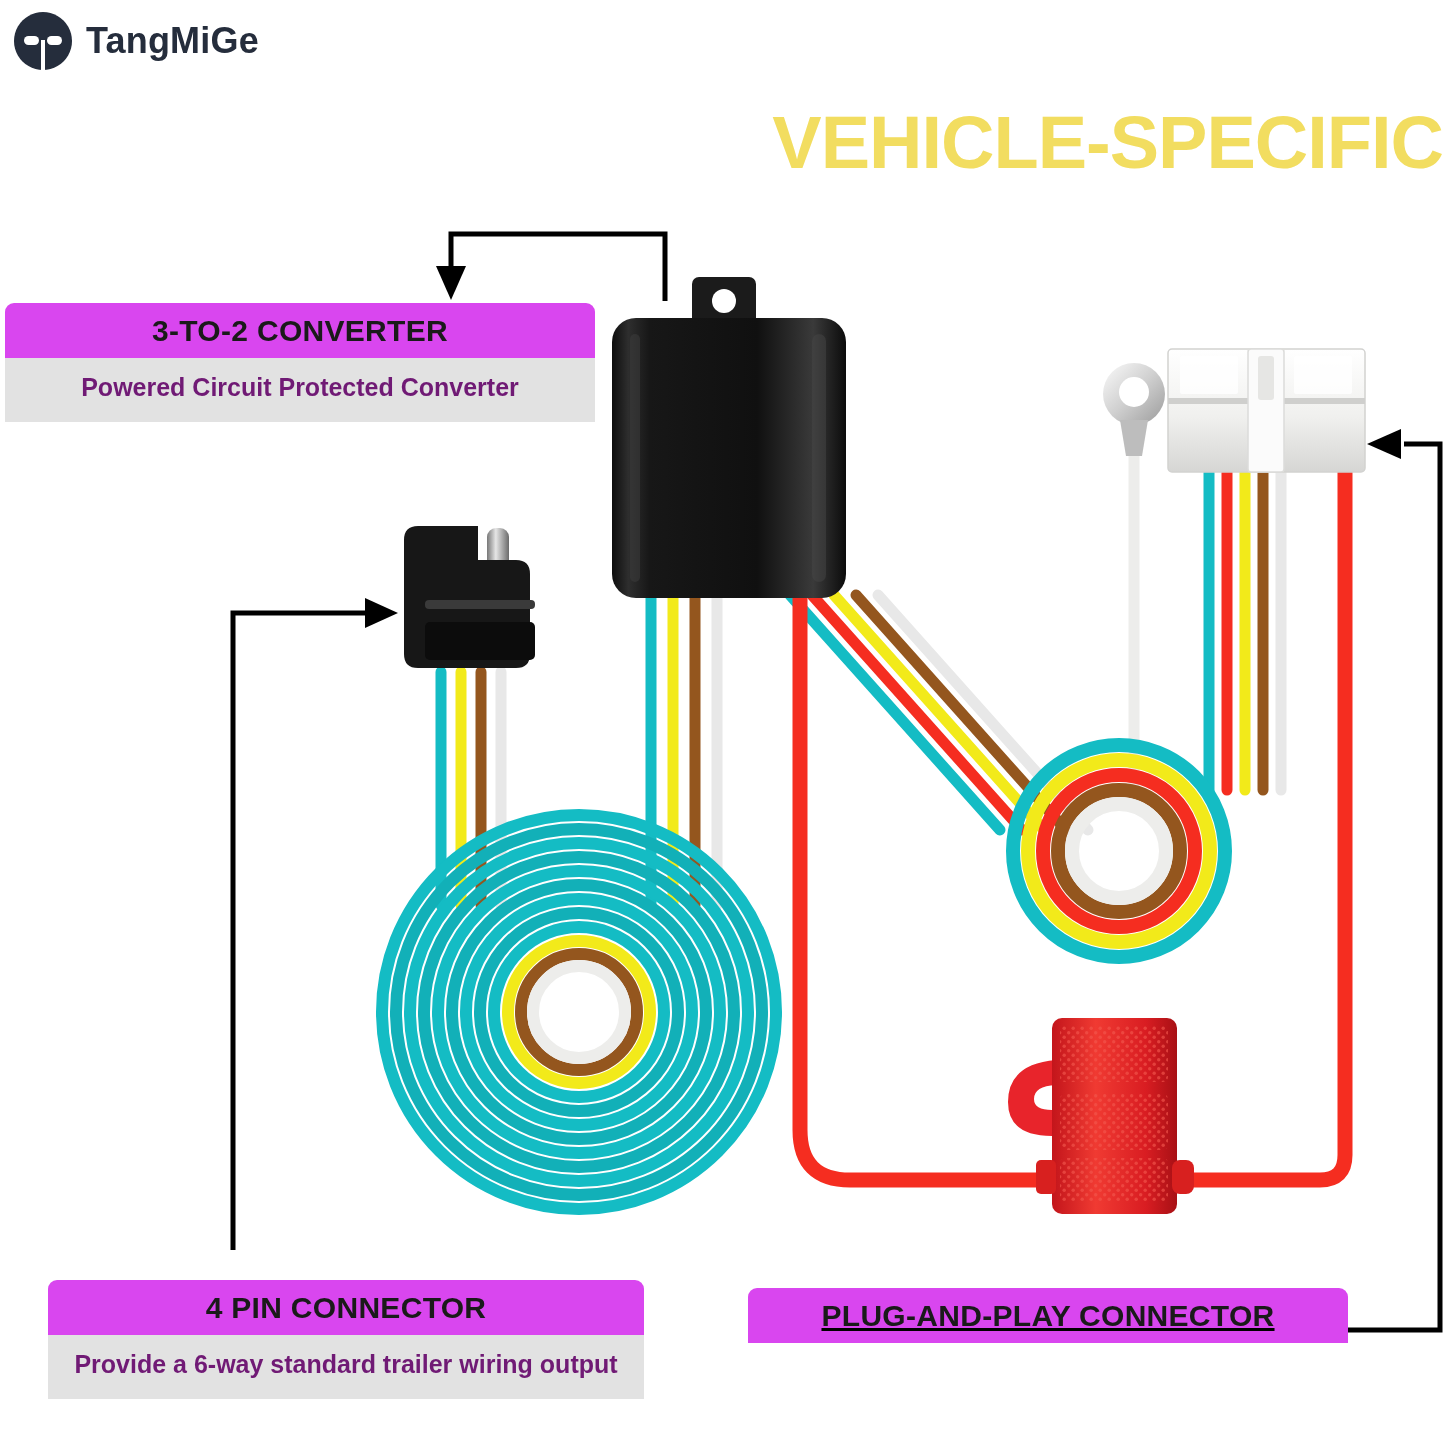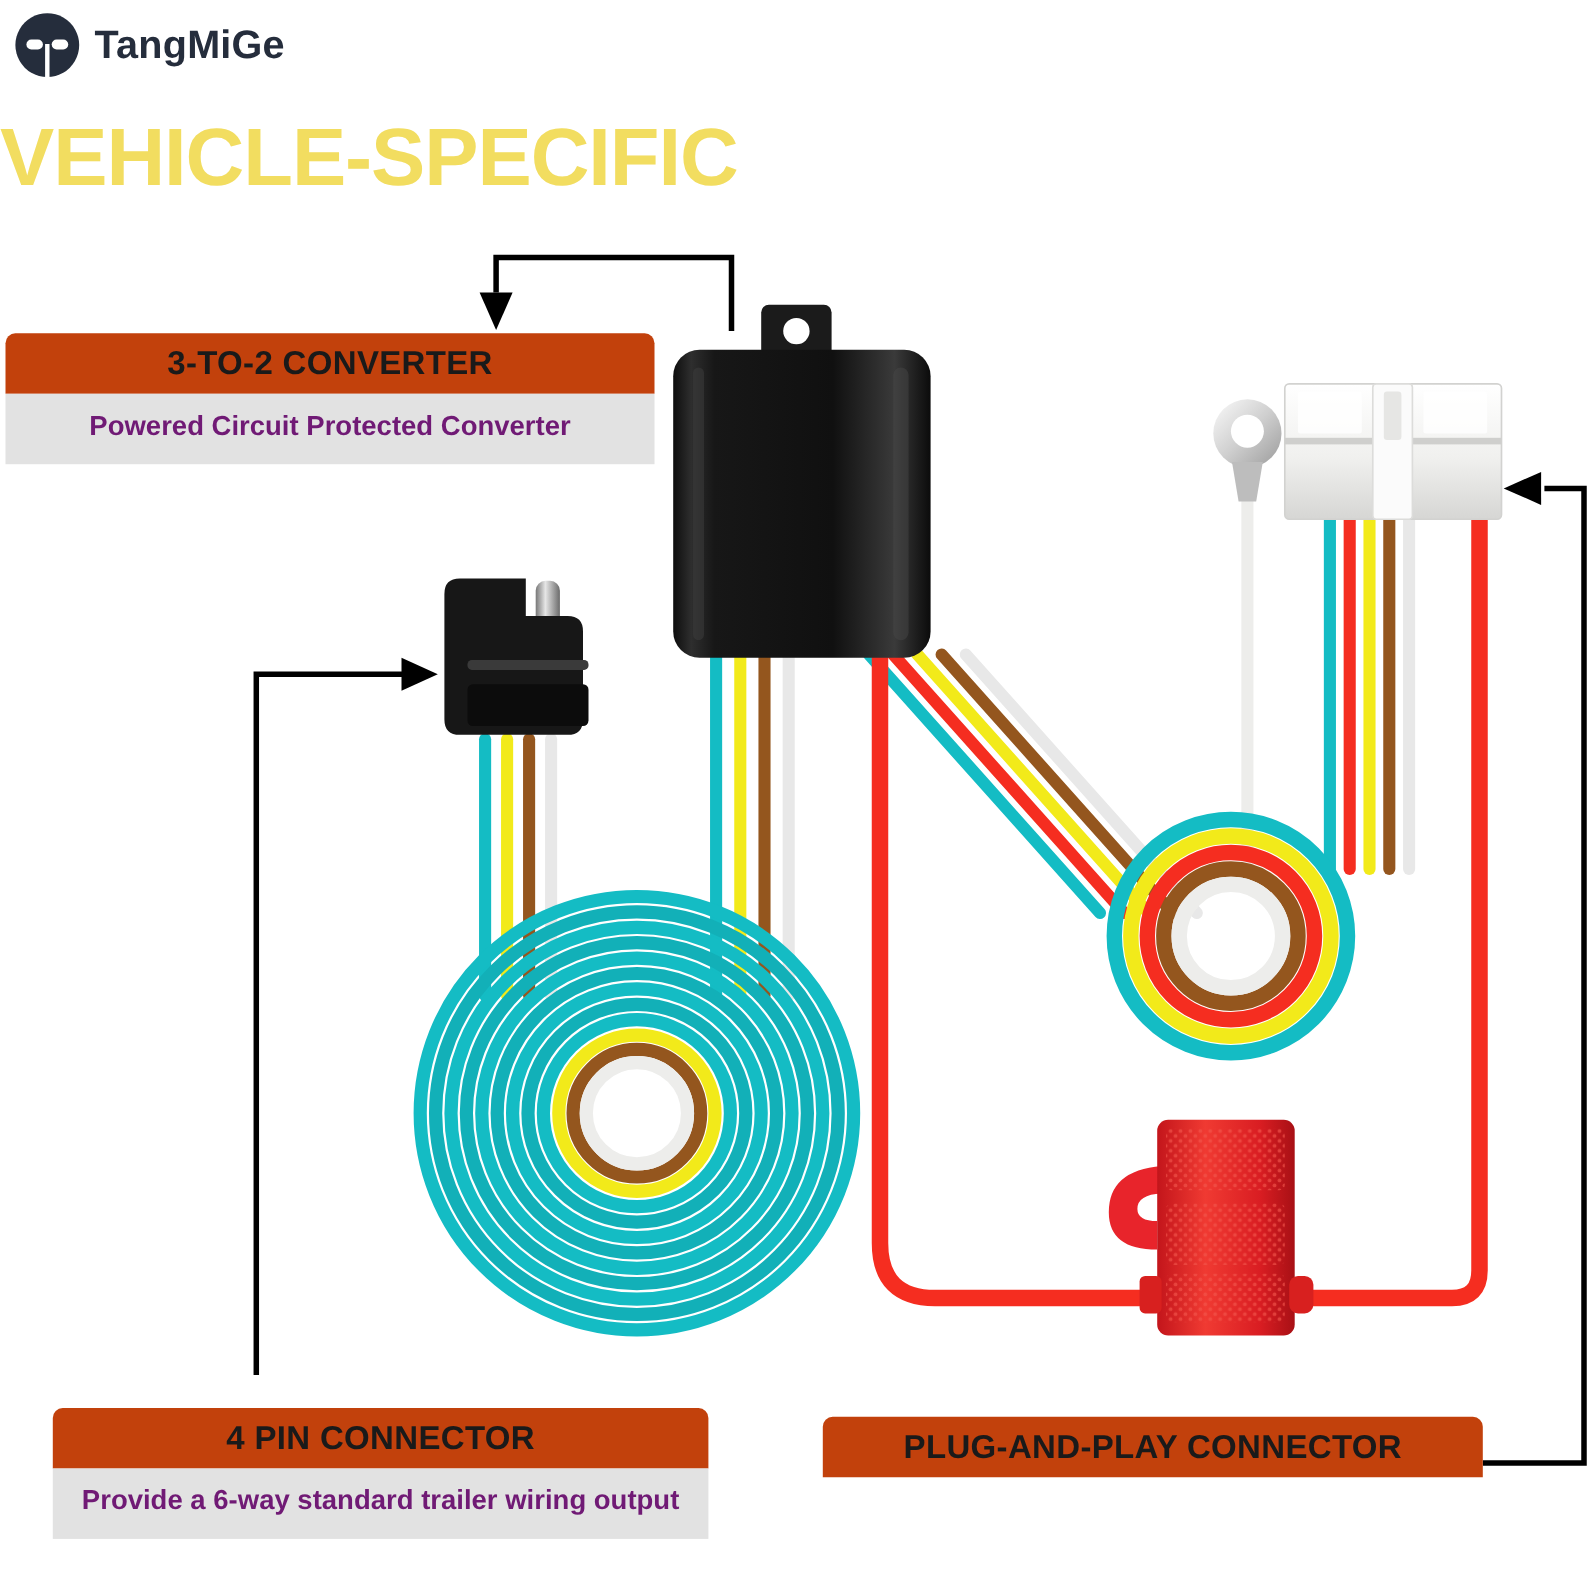--- a/index.html
+++ b/index.html
@@ -6,36 +6,36 @@
   body{width:1443px;height:1429px;position:relative;overflow:hidden;
        font-family:"Liberation Sans", sans-serif;}
 
   
   #brand{position:absolute;left:12px;top:10px;display:flex;align-items:center;gap:12px;justify-content:space-between;}
   #brand .mark{width:62px;height:62px;}
   #brand .name{font-size:36px;font-weight:600;color:#252d3c;letter-spacing:.2px;
                font-family:"Liberation Sans", sans-serif;}
 
   
-  #title{position:absolute;left:0;right:0;top:100px;text-align:left;
+  #title{position:absolute;left:0;right:0;top:100px;text-align:right;
          font-size:74px;font-weight:bold;letter-spacing:-1px;color:#f2dd60;
          font-family:"Liberation Sans", sans-serif;}
 
   
   .callout{position:absolute;}
-  .callout .hd{background:#c2410c;color:#1a1a1a;font-weight:bold;
+  .callout .hd{background:#d946ef;color:#1a1a1a;font-weight:bold;
                text-align:center;border-radius:9px 9px 0 0;
                font-size:30px;letter-spacing:.3px;padding:11px 6px 10px;}
   .callout .bd{background:#e2e2e2;color:#701a75;text-align:center;
                font-size:25px;font-weight:bold;line-height:1.32;
                padding:13px 10px 18px;}
 
   #callout-converter{left:5px;top:303px;width:590px;}
   #callout-4pin{left:48px;top:1280px;width:596px;}
-  #callout-plug{left:748px;top:1288px;width:600px;}
+  #callout-plug{left:748px;top:1288px;width:600px;text-decoration:underline;}
 
   
   #art{position:absolute;left:0;top:0;width:1443px;height:1429px;}
 </style>
 </head>
 <body>
 
 <div id="brand">
   <span class="mark">
     <svg width="62" height="62" viewBox="0 0 62 62">

